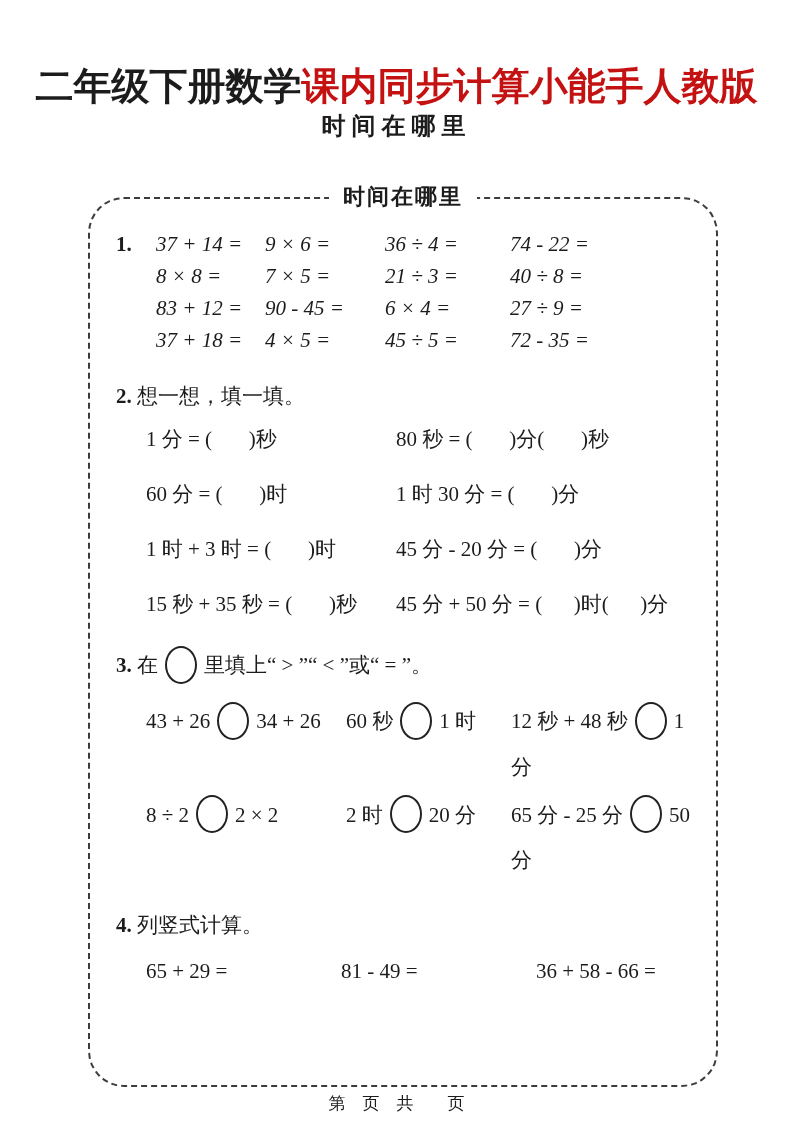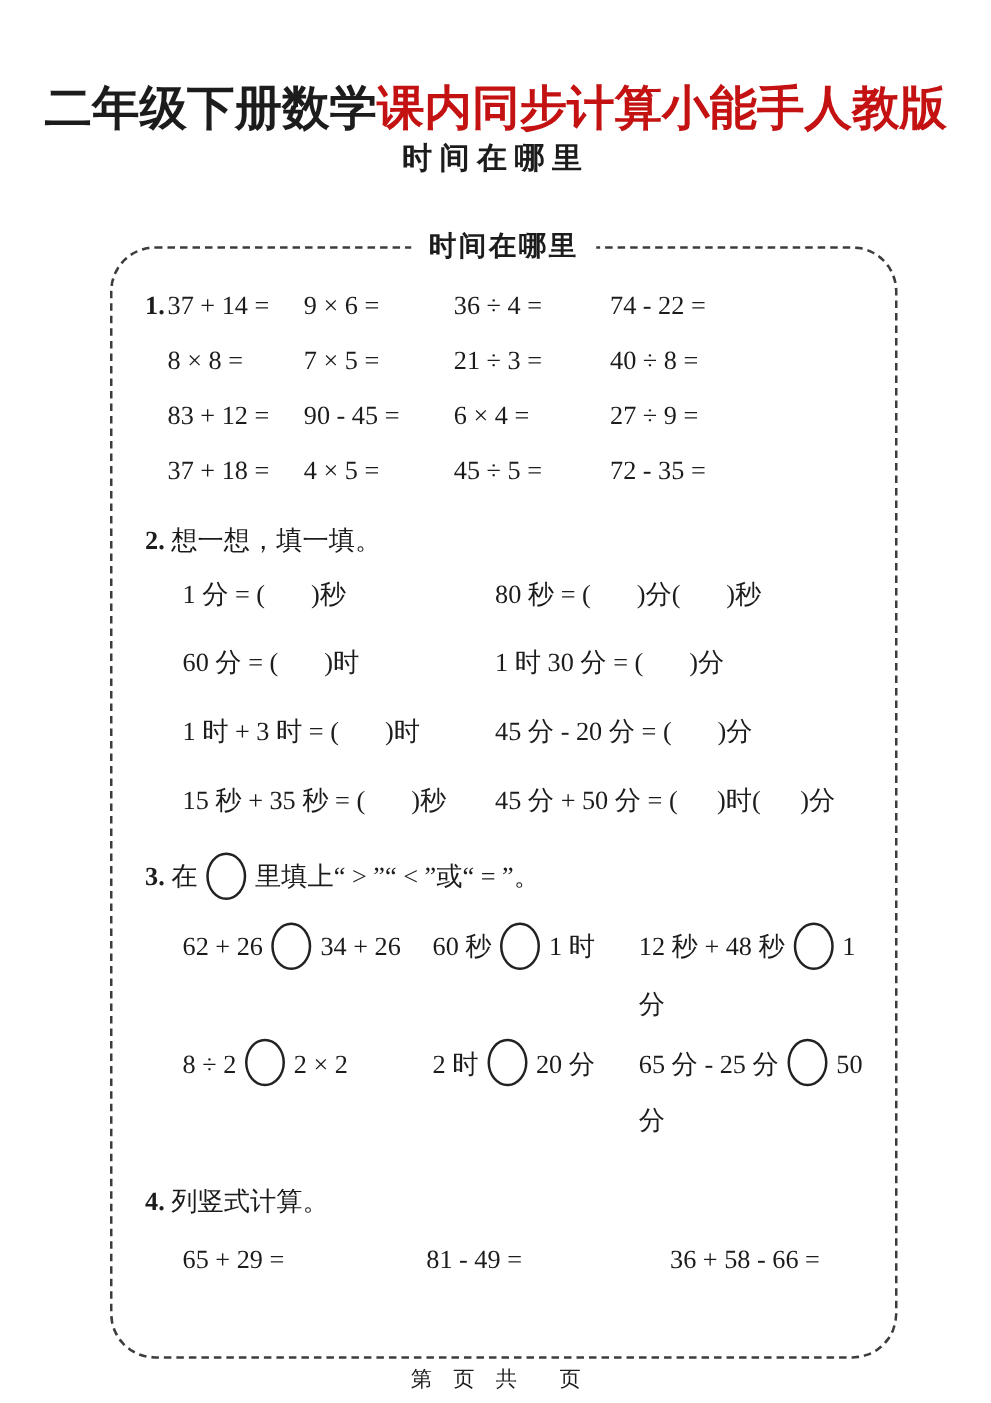--- a/index.html
+++ b/index.html
@@ -44,21 +44,21 @@
   }
   .inner { padding: 20px 14px 0 26px; font-size: 21px; }
 
   .sec { position: relative; }
   .sec-num { font-weight: bold; }
   .sec-head { line-height: 30px; }
 
   .sec1 .sec-num { position: absolute; left: 0; top: 0; line-height: 30px; }
   .sec1-grid {
     display: grid; grid-template-columns: 109px 120px 125px 1fr;
-    row-gap: 14px; margin-left: 18px; line-height: 30px; margin-top: 10px;
+    row-gap: 2px; margin-left: 40px; line-height: 30px; margin-top: 10px; font-style: italic;
   }
   .sec2 { margin-top: 26px; }
   .sec2-grid {
     display: grid; grid-template-columns: 250px 1fr;
     row-gap: 25px; margin-left: 30px; margin-top: 13px; line-height: 30px;
   }
   .sec3 { margin-top: 27px; }
   .sec3-grid {
     display: grid; grid-template-columns: 200px 165px 1fr;
     row-gap: 4px; margin-left: 30px; margin-top: 10px; line-height: 44px;
@@ -130,21 +130,21 @@
         <div class="problem pw">1 时 + 3 时 = (       )时</div>
         <div class="problem pw">45 分 - 20 分 = (       )分</div>
         <div class="problem pw">15 秒 + 35 秒 = (       )秒</div>
         <div class="problem pw">45 分 + 50 分 = (      )时(      )分</div>
       </div>
     </div>
 
     <div class="sec sec3">
       <div class="sec-head"><span class="sec-num">3.</span> <span class="pw">在</span><span class="circle"></span><span class="pw">里填上“ &gt; ”“ &lt; ”或“ = ”。</span></div>
       <div class="sec3-grid">
-        <div class="problem"><span class="pw">62 + 26</span><span class="circle"></span><span class="pw">34 + 26</span></div>
+        <div class="problem"><span class="pw">43 + 26</span><span class="circle"></span><span class="pw">34 + 26</span></div>
         <div class="problem"><span class="pw">60 秒</span><span class="circle"></span><span class="pw">1 时</span></div>
         <div class="problem"><span class="pw">12 秒 + 48 秒</span><span class="circle"></span><span class="pw">1 分</span></div>
         <div class="problem"><span class="pw">8 ÷ 2</span><span class="circle"></span><span class="pw">2 × 2</span></div>
         <div class="problem"><span class="pw">2 时</span><span class="circle"></span><span class="pw">20 分</span></div>
         <div class="problem"><span class="pw">65 分 - 25 分</span><span class="circle"></span><span class="pw">50 分</span></div>
       </div>
     </div>
 
     <div class="sec sec4">
       <div class="sec-head"><span class="sec-num">4.</span> <span>列竖式计算。</span></div>

